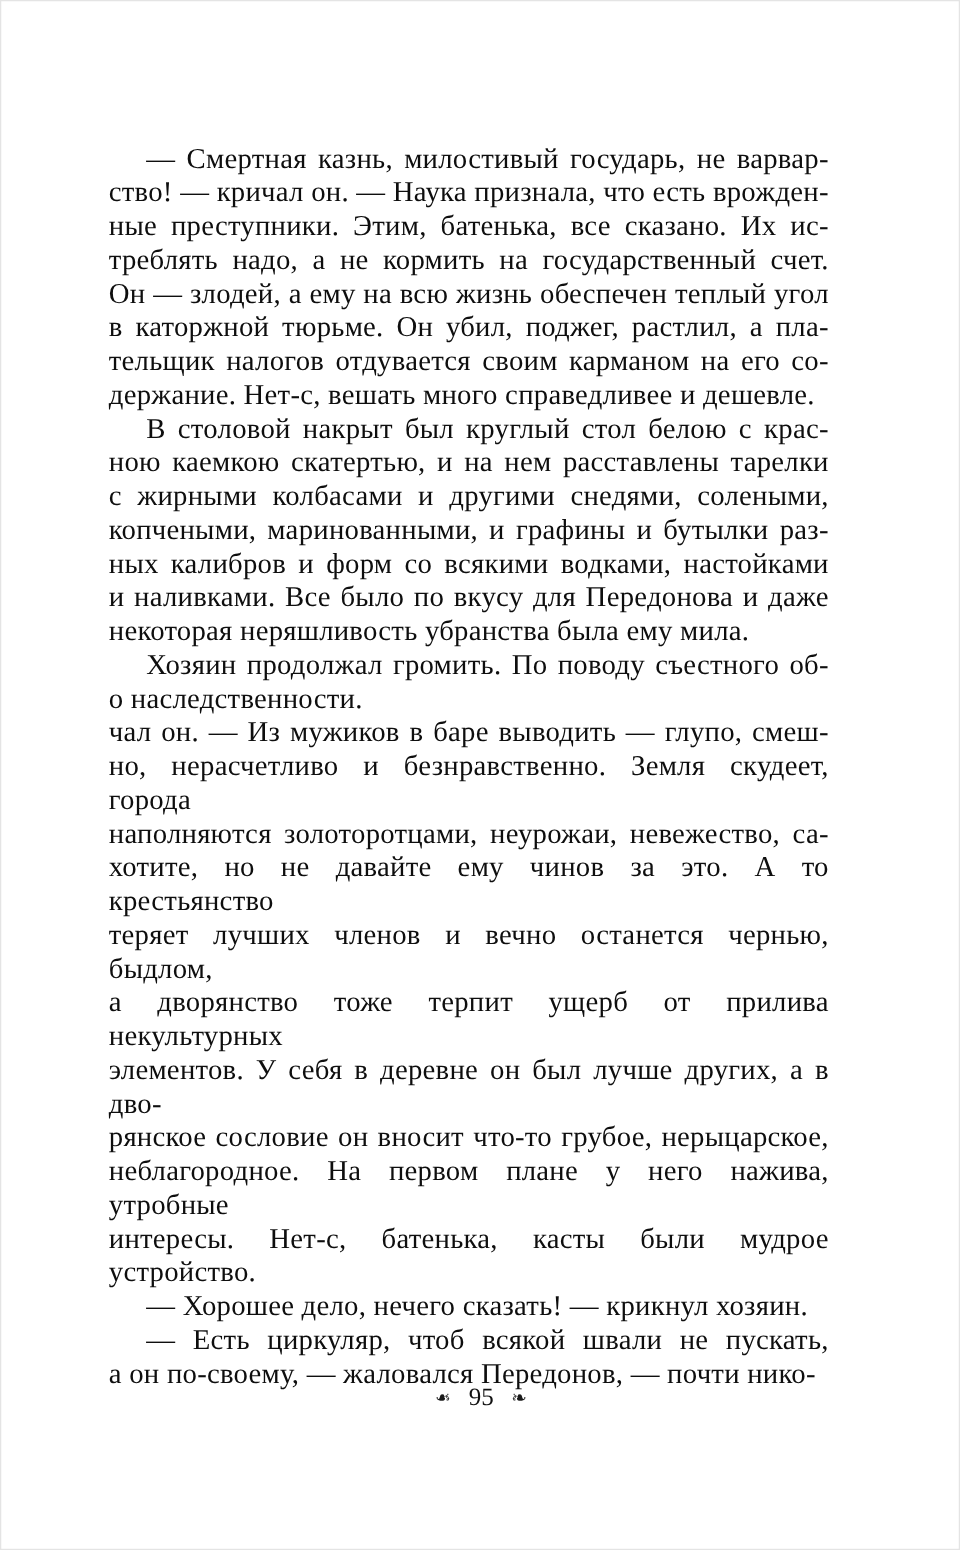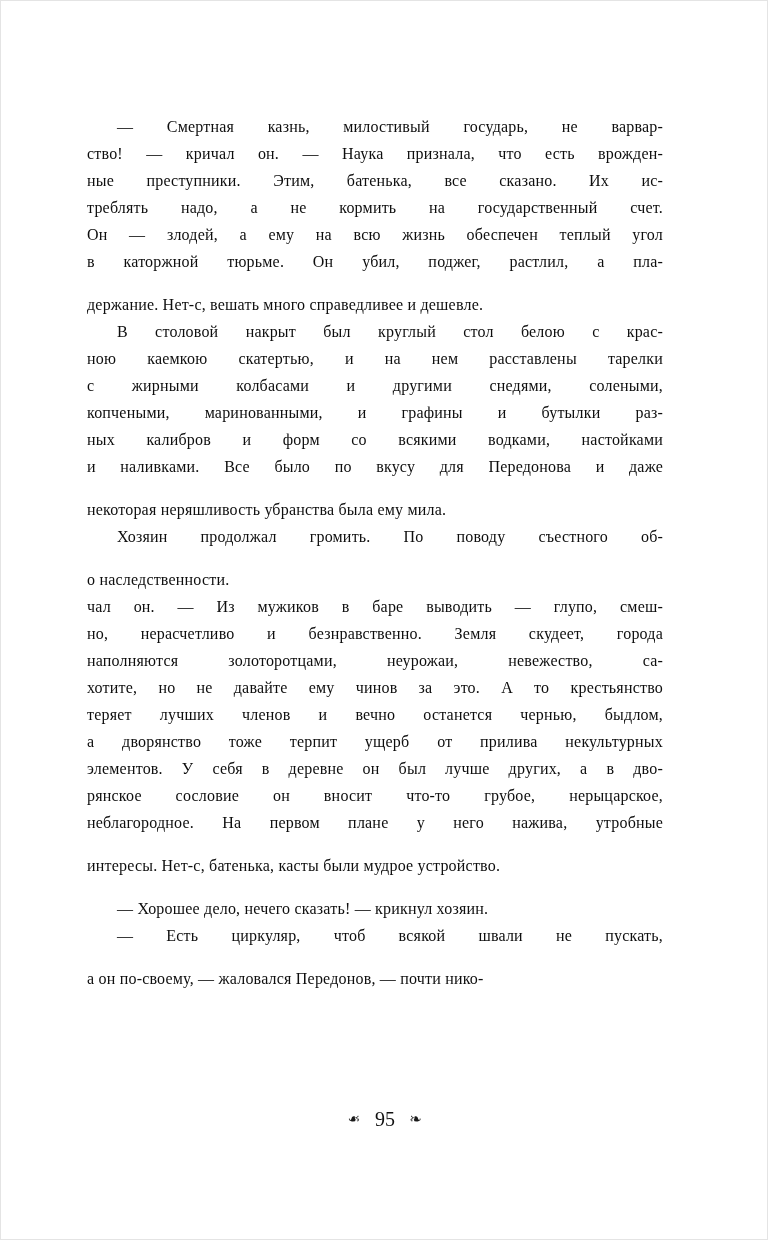--- a/index.html
+++ b/index.html
@@ -16,32 +16,32 @@
     box-sizing: border-box;
     font-family: "Liberation Serif", "DejaVu Serif", serif;
     color: #0e0e0e;
     overflow: hidden;
   }
   .text-block {
     position: absolute;
     left: 86px;
     top: 112px;
     width: 576px;
-    font-size: 16px;
+    font-size: 23px;
     line-height: 27px;
     letter-spacing: 0.2px;
   }
   .para { margin: 0; padding: 0; }
   .line {
     text-align: justify;
     text-align-last: justify;
     white-space: normal;
   }
   .line.first { text-indent: 30px; }
-  .line.last { text-align-last: left; margin-top: 16px; }
+  .line.last { text-align-last: left; }
   .footer {
     position: absolute;
     left: 0;
     top: 1102px;
     width: 768px;
     text-align: center;
     font-size: 20px;
     line-height: 28px;
     color: #111;
   }
@@ -64,20 +64,21 @@
 
 <div class="page">
   <div class="text-block">
       <div class="para">
         <div class="line first">— Смертная казнь, милостивый государь, не варвар-</div>
         <div class="line">ство! — кричал он. — Наука признала, что есть врожден-</div>
         <div class="line">ные преступники. Этим, батенька, все сказано. Их ис-</div>
         <div class="line">треблять надо, а не кормить на государственный счет.</div>
         <div class="line">Он — злодей, а ему на всю жизнь обеспечен теплый угол</div>
         <div class="line">в каторжной тюрьме. Он убил, поджег, растлил, а пла-</div>
+        <div class="line">тельщик налогов отдувается своим карманом на его со-</div>
         <div class="line last">держание. Нет-с, вешать много справедливее и дешевле.</div>
       </div>
       <div class="para">
         <div class="line first">В столовой накрыт был круглый стол белою с крас-</div>
         <div class="line">ною каемкою скатертью, и на нем расставлены тарелки</div>
         <div class="line">с жирными колбасами и другими снедями, солеными,</div>
         <div class="line">копчеными, маринованными, и графины и бутылки раз-</div>
         <div class="line">ных калибров и форм со всякими водками, настойками</div>
         <div class="line">и наливками. Все было по вкусу для Передонова и даже</div>
         <div class="line last">некоторая неряшливость убранства была ему мила.</div>

